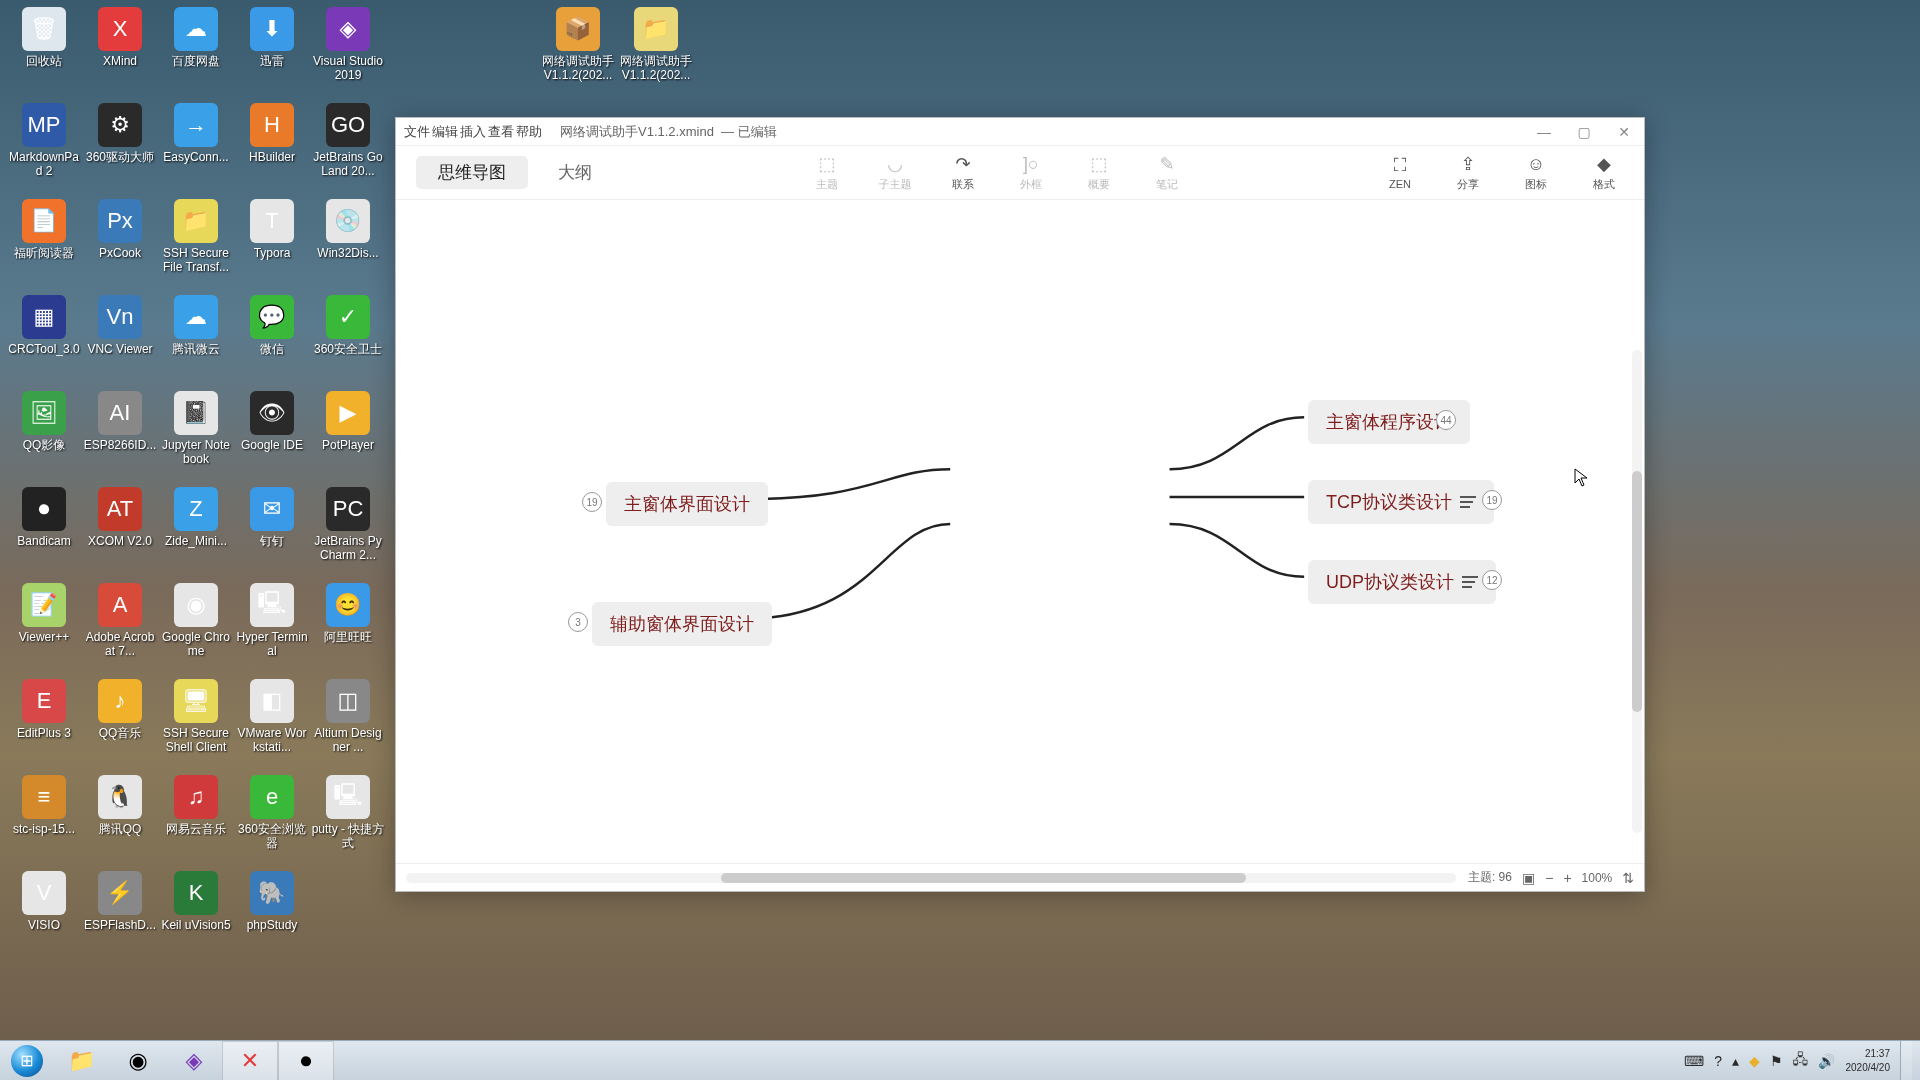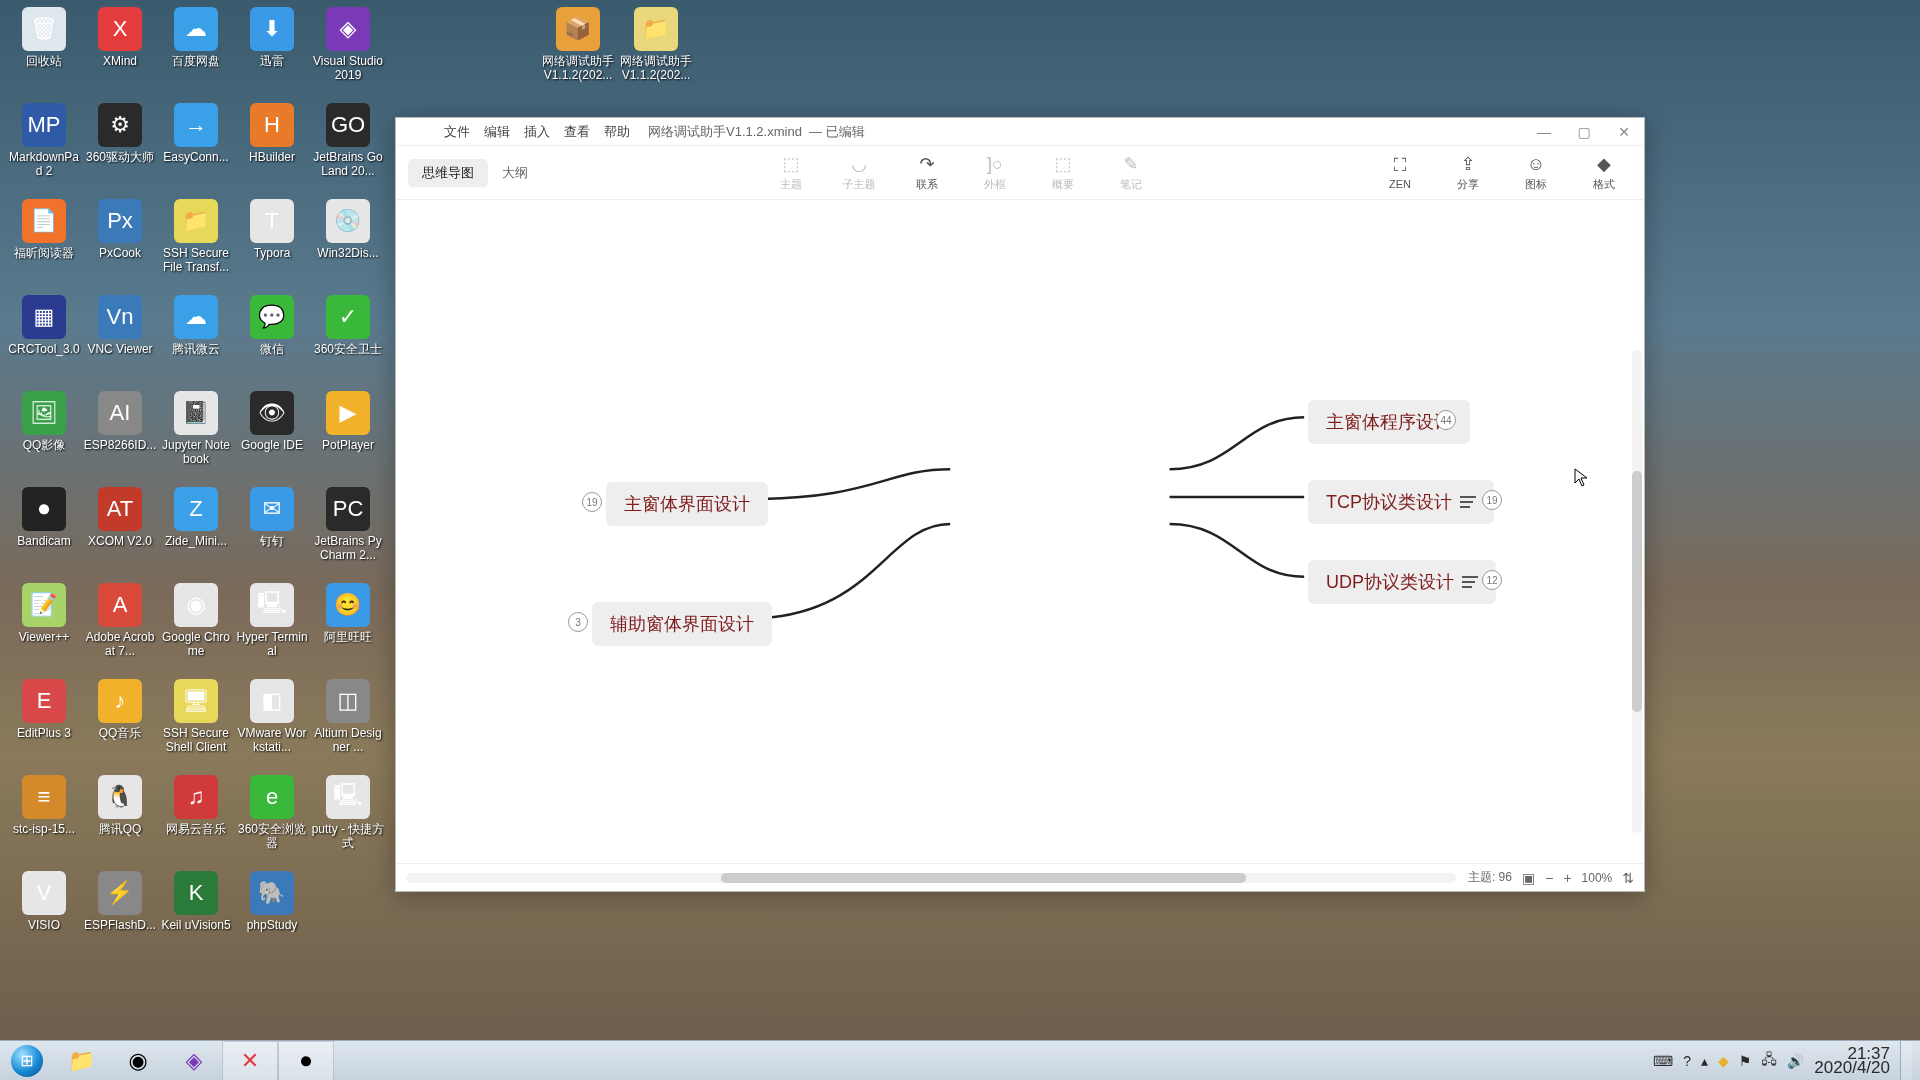--- a/index.html
+++ b/index.html
@@ -21,27 +21,27 @@
 .xmind {
   position: absolute;
   left: 395px; top: 117px;
   width: 1250px; height: 775px;
   background: #fff;
   border: 1px solid #bbb;
   box-shadow: 0 4px 24px rgba(0,0,0,.3);
   display: flex; flex-direction: column;
 }
 .titlebar { height: 28px; display:flex; align-items:center; padding: 0 8px; font-size: 13px; color:#444; border-bottom: 1px solid #eee; }
-.titlebar .menus { display:flex; gap: 14px; margin-left: 40px; }
+.titlebar .menus { display:flex; gap: 2px; }
 .titlebar .doc { margin-left: 18px; color:#666; }
 .titlebar .winctl { margin-left:auto; display:flex; gap: 16px; font-size: 14px; color:#888; }
 .winctl span { width: 24px; text-align:center; cursor:pointer; }
 .toolbar { height: 54px; border-bottom: 1px solid #eee; display:flex; align-items:stretch; padding: 0 12px; }
 .tabswitch { display:flex; align-items:center; gap: 0; }
-.tabbtn { padding: 5px 14px; font-size: 13px; color:#666; border-radius: 5px; cursor:pointer; }
+.tabbtn { padding: 5px 22px; font-size: 17px; color:#666; border-radius: 5px; cursor:pointer;margin-left:8px; }
 .tabbtn.active { background:#eee; color:#222; }
 .tool-center { margin-left: auto; margin-right: auto; display:flex; align-items:center; gap: 28px; }
 .tbtn { display:flex; flex-direction:column; align-items:center; justify-content:center; gap:2px; color:#bbb; cursor:pointer; min-width: 40px; }
 .tbtn.enabled { color:#555; }
 .tbtn .ti { font-size: 18px; }
 .tbtn .tl { font-size: 11px; }
 .tool-right { display:flex; align-items:center; gap: 28px; padding-right: 8px; }
 .canvas { flex: 1; background:#fff; position:relative; overflow:hidden; }
 
 .node { position:absolute; background:#eeeeee; border-radius:6px; padding:10px 18px; font-size:18px; color:#7f1d1d; display:flex; align-items:center; gap:8px; }
@@ -63,21 +63,21 @@
 .cursor svg { width:100%; height:100%; }
 
 .taskbar { position:absolute; bottom:0; left:0; width:100%; height:40px; background: linear-gradient(180deg, #dfe7ee 0%, #c6d2dd 100%); border-top:1px solid #9ab; display:flex; align-items:center; }
 .startbtn { width:54px; height:40px; display:flex; align-items:center; justify-content:center; cursor:pointer; }
 .orb { width:32px; height:32px; border-radius:50%; background: radial-gradient(circle at 35% 30%, #9fe0ff 0%, #1a8ad6 55%, #0a4a86 100%); display:flex; align-items:center; justify-content:center; }
 .orb span { font-size:16px; color:#fff; }
 .pins { display:flex; align-items:center; height:100%; }
 .pin { width:56px; height:40px; display:flex; align-items:center; justify-content:center; cursor:pointer; font-size:22px; }
 .pin.active { background: rgba(255,255,255,.35); box-shadow: inset 0 0 0 1px rgba(0,0,0,.15); }
 .tray { margin-left:auto; display:flex; align-items:center; gap:10px; padding-right:8px; font-size:13px; color:#2a2a2a; }
-.tray .clock { text-align:right; line-height:14px; font-size:17px; }
+.tray .clock { text-align:right; line-height:14px; font-size:10px; }
 .tray .ic { font-size:14px; cursor:pointer; }
 .showdesk { width:12px; height:40px; border-left:1px solid #9ab; background:rgba(255,255,255,.2); cursor:pointer; }
 .vscroll { position:absolute; right:2px; top:150px; bottom:30px; width:10px; background:#f3f3f3; border-radius:5px; }
 .vscroll .thumb { position:absolute; top:25%; height:50%; left:0; right:0; background:#ccc; border-radius:5px; }
 </style>
 </head>
 <body>
 
 <div class="desktop">
   <div class="icon-grid" id="iconGrid">

